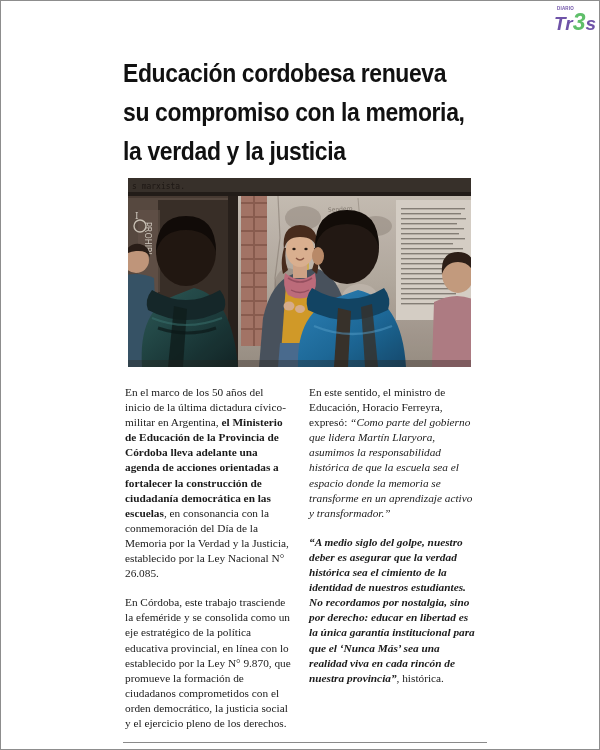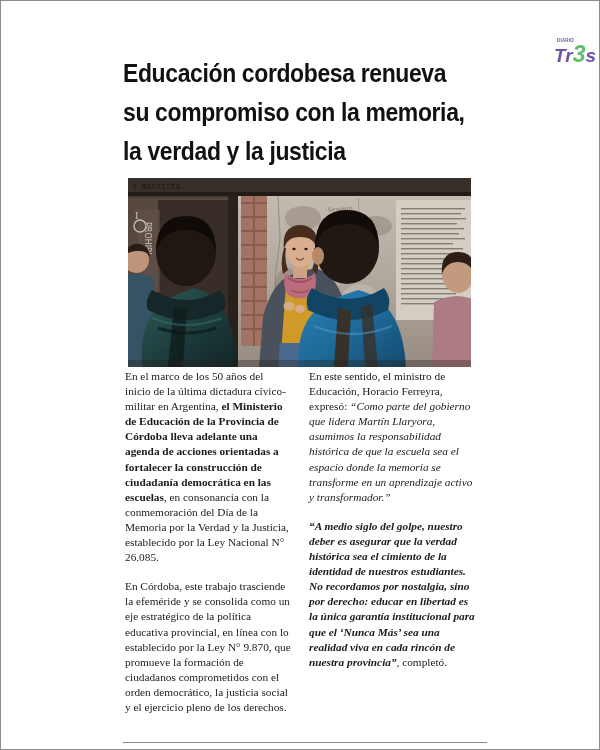--- a/index.html
+++ b/index.html
@@ -48,21 +48,20 @@
     background: #a8a8a8;
   }
 
   
   #logo {
     position: absolute;
     left: 552px;
     top: 5px;
     width: 44px;
     height: 32px;
-    margin-top: 32px;
   }
   #logo-sup {
     position: absolute;
     left: 4px;
     top: 0px;
     font-family: "Liberation Sans", sans-serif;
     font-size: 4.5px;
     font-weight: bold;
     color: #6f53a8;
     letter-spacing: 0.2px;
@@ -108,21 +107,21 @@
     height: 189px;
     overflow: hidden;
     background: #b91c1c;
   }
   #photo svg { display: block; }
 
   
   #cols {
     position: absolute;
     left: 124px;
-    top: 368px;
+    top: 384px;
     width: 352px;
     height: 358px;
   }
   .col {
     position: absolute;
     top: 0;
     width: 166px;
     font-size: 11.3px;
     line-height: 15.1px;
     color: #1a1a1a;
@@ -336,20 +335,20 @@
 
   <div id="cols">
 
     <div class="col" id="col-left">
       <p><span>En el marco de los 50 años del inicio de la última dictadura cívico-militar en Argentina, </span><span class="b">el Ministerio de Educación de la Provincia de Córdoba lleva adelante una agenda de acciones orientadas a fortalecer la construcción de ciudadanía democrática en las escuelas</span><span>, en consonancia con la conmemoración del Día de la Memoria por la Verdad y la Justicia, establecido por la Ley Nacional N° 26.085.</span></p>
       <p><span>En Córdoba, este trabajo trasciende la efeméride y se consolida como un eje estratégico de la política educativa provincial, en línea con lo establecido por la Ley N° 9.870, que promueve la formación de ciudadanos comprometidos con el orden democrático, la justicia social y el ejercicio pleno de los derechos.</span></p>
     </div>
 
     <div class="col" id="col-right">
       <p><span>En este sentido, el ministro de Educación, Horacio Ferreyra, expresó: </span><span class="i">“Como parte del gobierno que lidera Martín Llaryora, asumimos la responsabilidad histórica de que la escuela sea el espacio donde la memoria se transforme en un aprendizaje activo y transformador.”</span></p>
-      <p><span class="bi">“A medio siglo del golpe, nuestro deber es asegurar que la verdad histórica sea el cimiento de la identidad de nuestros estudiantes. No recordamos por nostalgia, sino por derecho: educar en libertad es la única garantía institucional para que el ‘Nunca Más’ sea una realidad viva en cada rincón de nuestra provincia”</span><span>, completó.</span></p>
+      <p><span class="bi">“A medio siglo del golpe, nuestro deber es asegurar que la verdad histórica sea el cimiento de la identidad de nuestros estudiantes. No recordamos por nostalgia, sino por derecho: educar en libertad es la única garantía institucional para que el ‘Nunca Más’ sea una realidad viva en cada rincón de nuestra provincia”</span><span>, histórica.</span></p>
     </div>
 
   </div>
 
   <div id="bottom-rule"></div>
 
 </div>
 
 </body></html>

